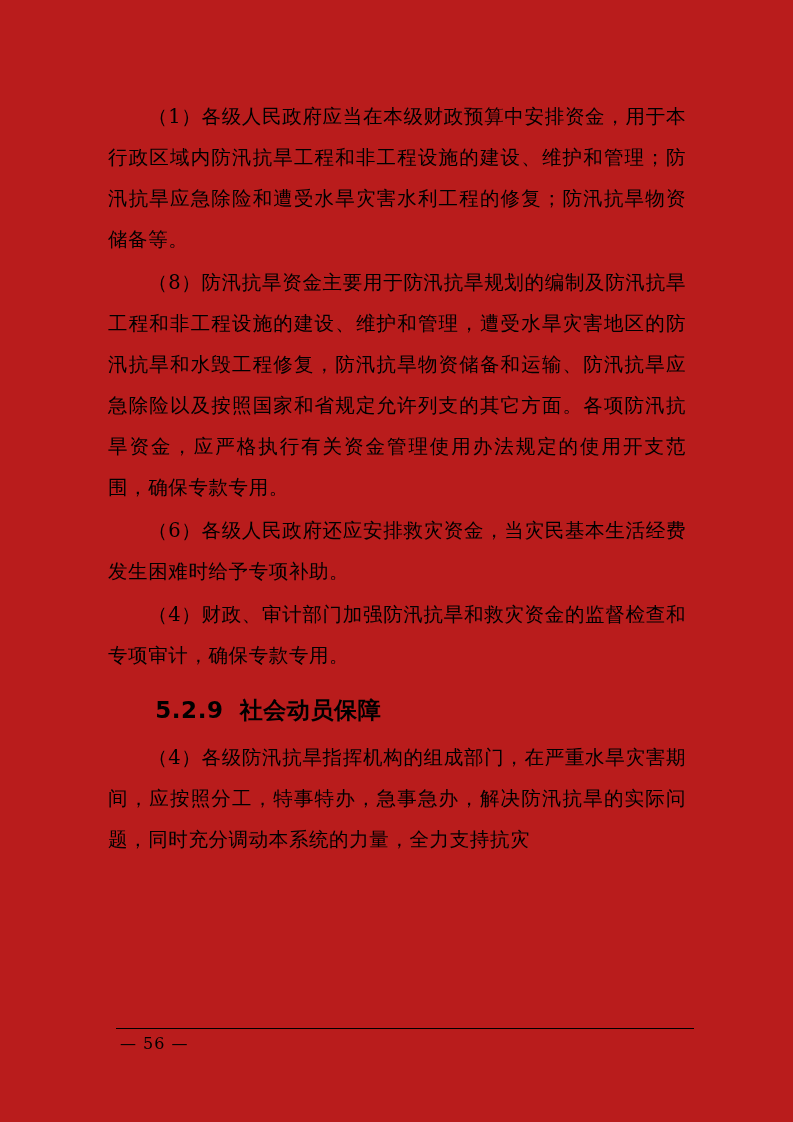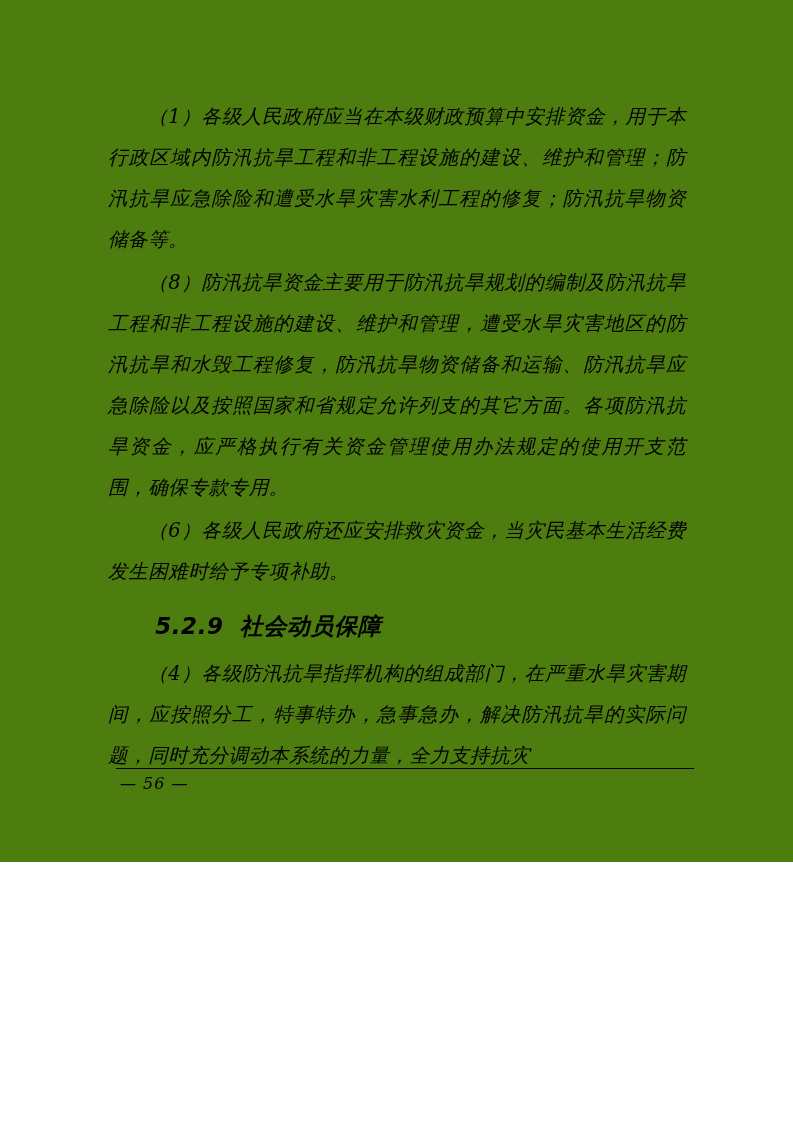--- a/index.html
+++ b/index.html
@@ -3,27 +3,26 @@
 <meta charset="utf-8">
 <style>
   html, body {
     margin: 0;
     padding: 0;
     background: #ffffff;
   }
   .page {
     position: relative;
     width: 793px;
-    height: 862px;
-    background: #4d7c0f;
+    height: 1122px;
+    background: #b91c1c;
     box-sizing: border-box;
     overflow: hidden;
     font-family: "DejaVu Serif", "Liberation Serif", serif;
     color: #000000;
-    font-style: italic;
   }
   .content {
     position: absolute;
     left: 108px;
     top: 96px;
     width: 578px;
   }
   p.para {
     margin: 0 0 2px 0;
     font-size: 19.5px;
@@ -70,20 +69,21 @@
   }
 </style>
 </head>
 <body>
 
 <div class="page">
   <div class="content">
     <p class="para">（1）各级人民政府应当在本级财政预算中安排资金，用于本行政区域内防汛抗旱工程和非工程设施的建设、维护和管理；防汛抗旱应急除险和遭受水旱灾害水利工程的修复；防汛抗旱物资储备等。</p>
     <p class="para">（8）防汛抗旱资金主要用于防汛抗旱规划的编制及防汛抗旱工程和非工程设施的建设、维护和管理，遭受水旱灾害地区的防汛抗旱和水毁工程修复，防汛抗旱物资储备和运输、防汛抗旱应急除险以及按照国家和省规定允许列支的其它方面。各项防汛抗旱资金，应严格执行有关资金管理使用办法规定的使用开支范围，确保专款专用。</p>
     <p class="para">（6）各级人民政府还应安排救灾资金，当灾民基本生活经费发生困难时给予专项补助。</p>
+    <p class="para">（4）财政、审计部门加强防汛抗旱和救灾资金的监督检查和专项审计，确保专款专用。</p>
 
     <h2 class="heading">
       <span class="num">5.2.9</span><span>社会动员保障</span>
     </h2>
 
     <p class="para">（4）各级防汛抗旱指挥机构的组成部门，在严重水旱灾害期间，应按照分工，特事特办，急事急办，解决防汛抗旱的实际问题，同时充分调动本系统的力量，全力支持抗灾</p>
   </div>
 
   <div class="footer">
     <div class="rule"></div>

